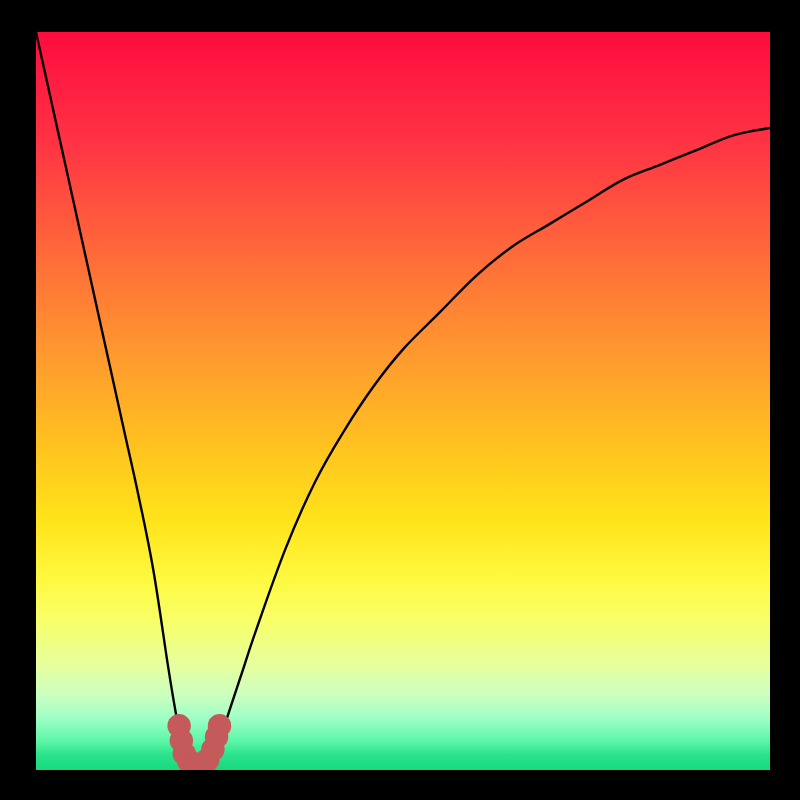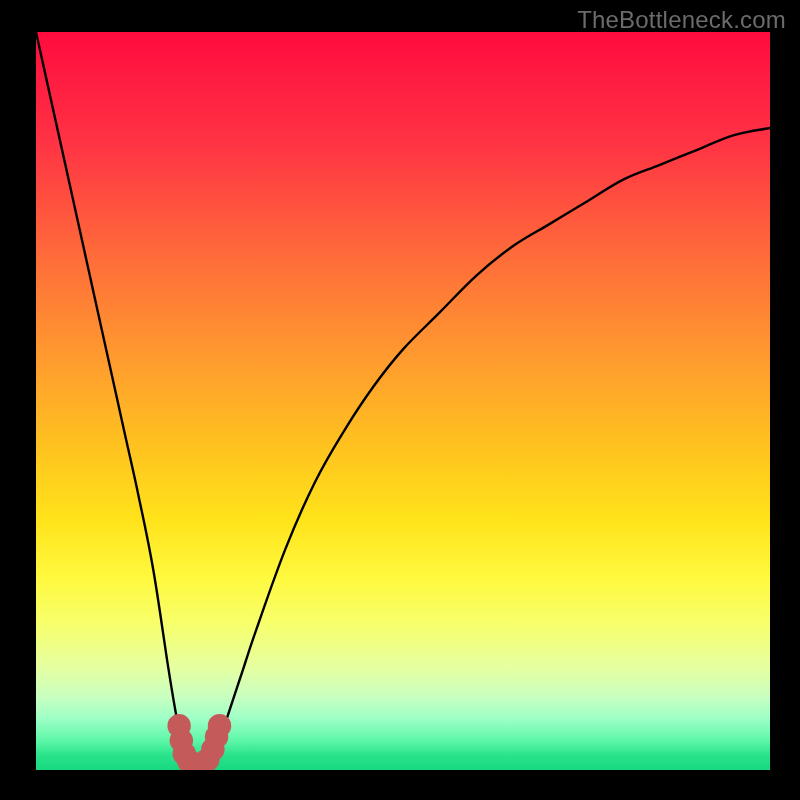--- a/index.html
+++ b/index.html
@@ -75,14 +75,13 @@
           <circle cx="152.67" cy="729.14" r="11.74" fill="#c55a5a"></circle>
           <circle cx="158.54" cy="732.10" r="11.74" fill="#c55a5a"></circle>
           <circle cx="165.88" cy="732.10" r="11.74" fill="#c55a5a"></circle>
           <circle cx="171.76" cy="727.67" r="11.74" fill="#c55a5a"></circle>
           <circle cx="176.89" cy="717.34" r="11.74" fill="#c55a5a"></circle>
           <circle cx="180.56" cy="704.79" r="11.74" fill="#c55a5a"></circle>
           <circle cx="183.50" cy="693.72" r="11.74" fill="#c55a5a"></circle>
         </g>
     </svg>
   </div>
-  <div class="watermark">TheBottleneck.com</div>
 </div>
 
 </body></html>

